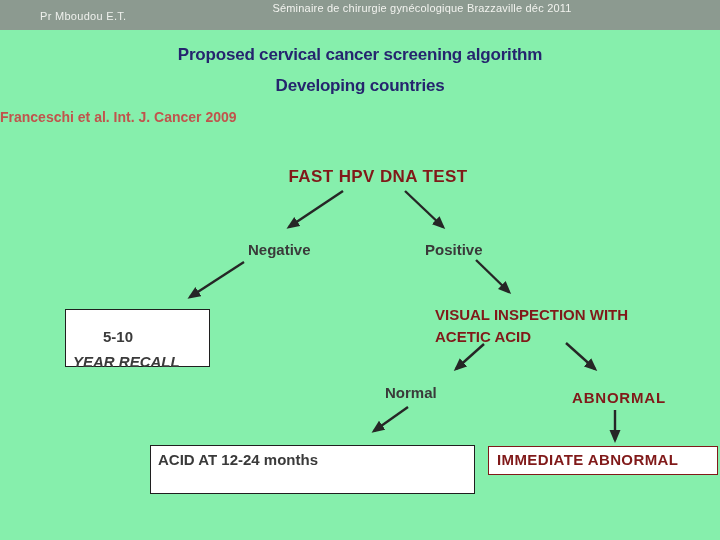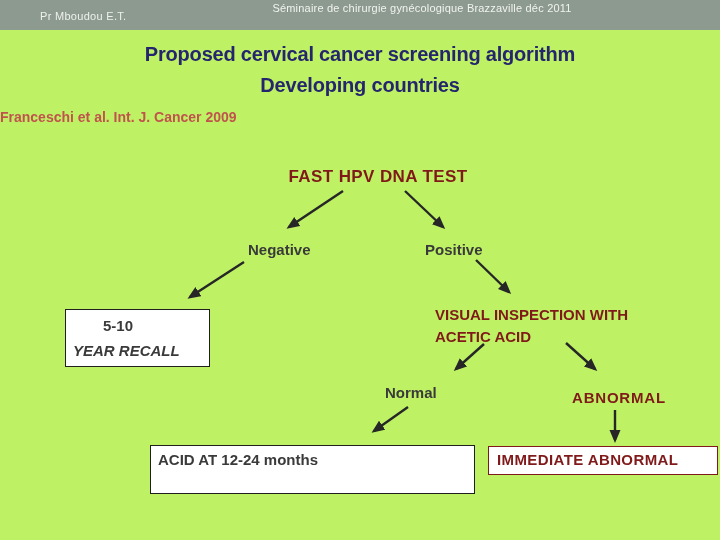--- a/index.html
+++ b/index.html
@@ -1,35 +1,35 @@
 <!DOCTYPE html>
 <html><head>
 <meta charset="utf-8">
 <style>
   html,body{margin:0;padding:0;background:#fff;}
   .slide{
-    position:relative;width:720px;height:540px;background:#bef264;
+    position:relative;width:720px;height:540px;background:#86efac;
     font-family:"Liberation Sans","DejaVu Sans",sans-serif;overflow:hidden;
   }
   
   .header-bar{
     position:absolute;left:0;top:0;width:720px;height:30px;background:#8c9a90;
   }
   .presenter{
     position:absolute;left:40px;top:0;height:30px;line-height:32px;
     font-size:11px;color:#eef0ec;letter-spacing:.3px;
   }
   .seminar{
     position:absolute;left:267px;top:2px;width:310px;text-align:center;
     font-size:11px;line-height:13px;color:#f2f3ef;letter-spacing:.2px;
   }
   
   .title{
     position:absolute;left:0;right:0;top:39px;text-align:center;
-    color:#25256e;font-size:20px;font-weight:bold;line-height:31px;letter-spacing:-.2px;
+    color:#25256e;font-size:17px;font-weight:bold;line-height:31px;letter-spacing:-.2px;
   }
   .subtitle{
     position:absolute;left:0;right:26px;top:109px;
     color:#c0544c;font-size:14px;font-weight:bold;
   }
   .pop-line{
     position:absolute;left:32px;right:0;top:139px;text-align:center;
     color:#801919;font-size:17px;font-weight:600;letter-spacing:.4px;
   }
   .test-line{
@@ -41,21 +41,21 @@
   .flabel.maroon{color:#801919;}
   .lbl-negative{left:248px;top:241px;}
   .lbl-positive{left:425px;top:241px;}
   .lbl-via{left:435px;top:304px;line-height:22px;white-space:normal;width:210px;}
   .lbl-normal{left:385px;top:384px;text-align:center;}
   .lbl-abnormal{left:572px;top:389px;letter-spacing:.8px;}
   
   .fbox{position:absolute;box-sizing:border-box;background:#fff;}
   .box-recall{
     left:65px;top:309px;width:145px;height:58px;border:1.5px solid #1f1f1f;
-    color:#3a3a3a;font-size:15px;font-weight:600;padding-top:7px;
+    color:#3a3a3a;font-size:15px;font-weight:600;padding-top:18px;
   }
   .box-recall .l1{padding-left:37px;}
   .box-recall .l2{padding-left:7px;margin-top:8px;font-style:italic;}
   .box-followup{
     left:150px;top:445px;width:325px;height:49px;border:1.5px solid #1f1f1f;
     color:#3a3a3a;font-size:15px;font-weight:600;line-height:21px;padding:3px 7px;
   }
   .box-treatment{
     left:488px;top:446px;width:230px;height:29px;border:1.5px solid #801919;
     color:#801919;font-size:15px;font-weight:600;line-height:26px;padding-left:8px;

